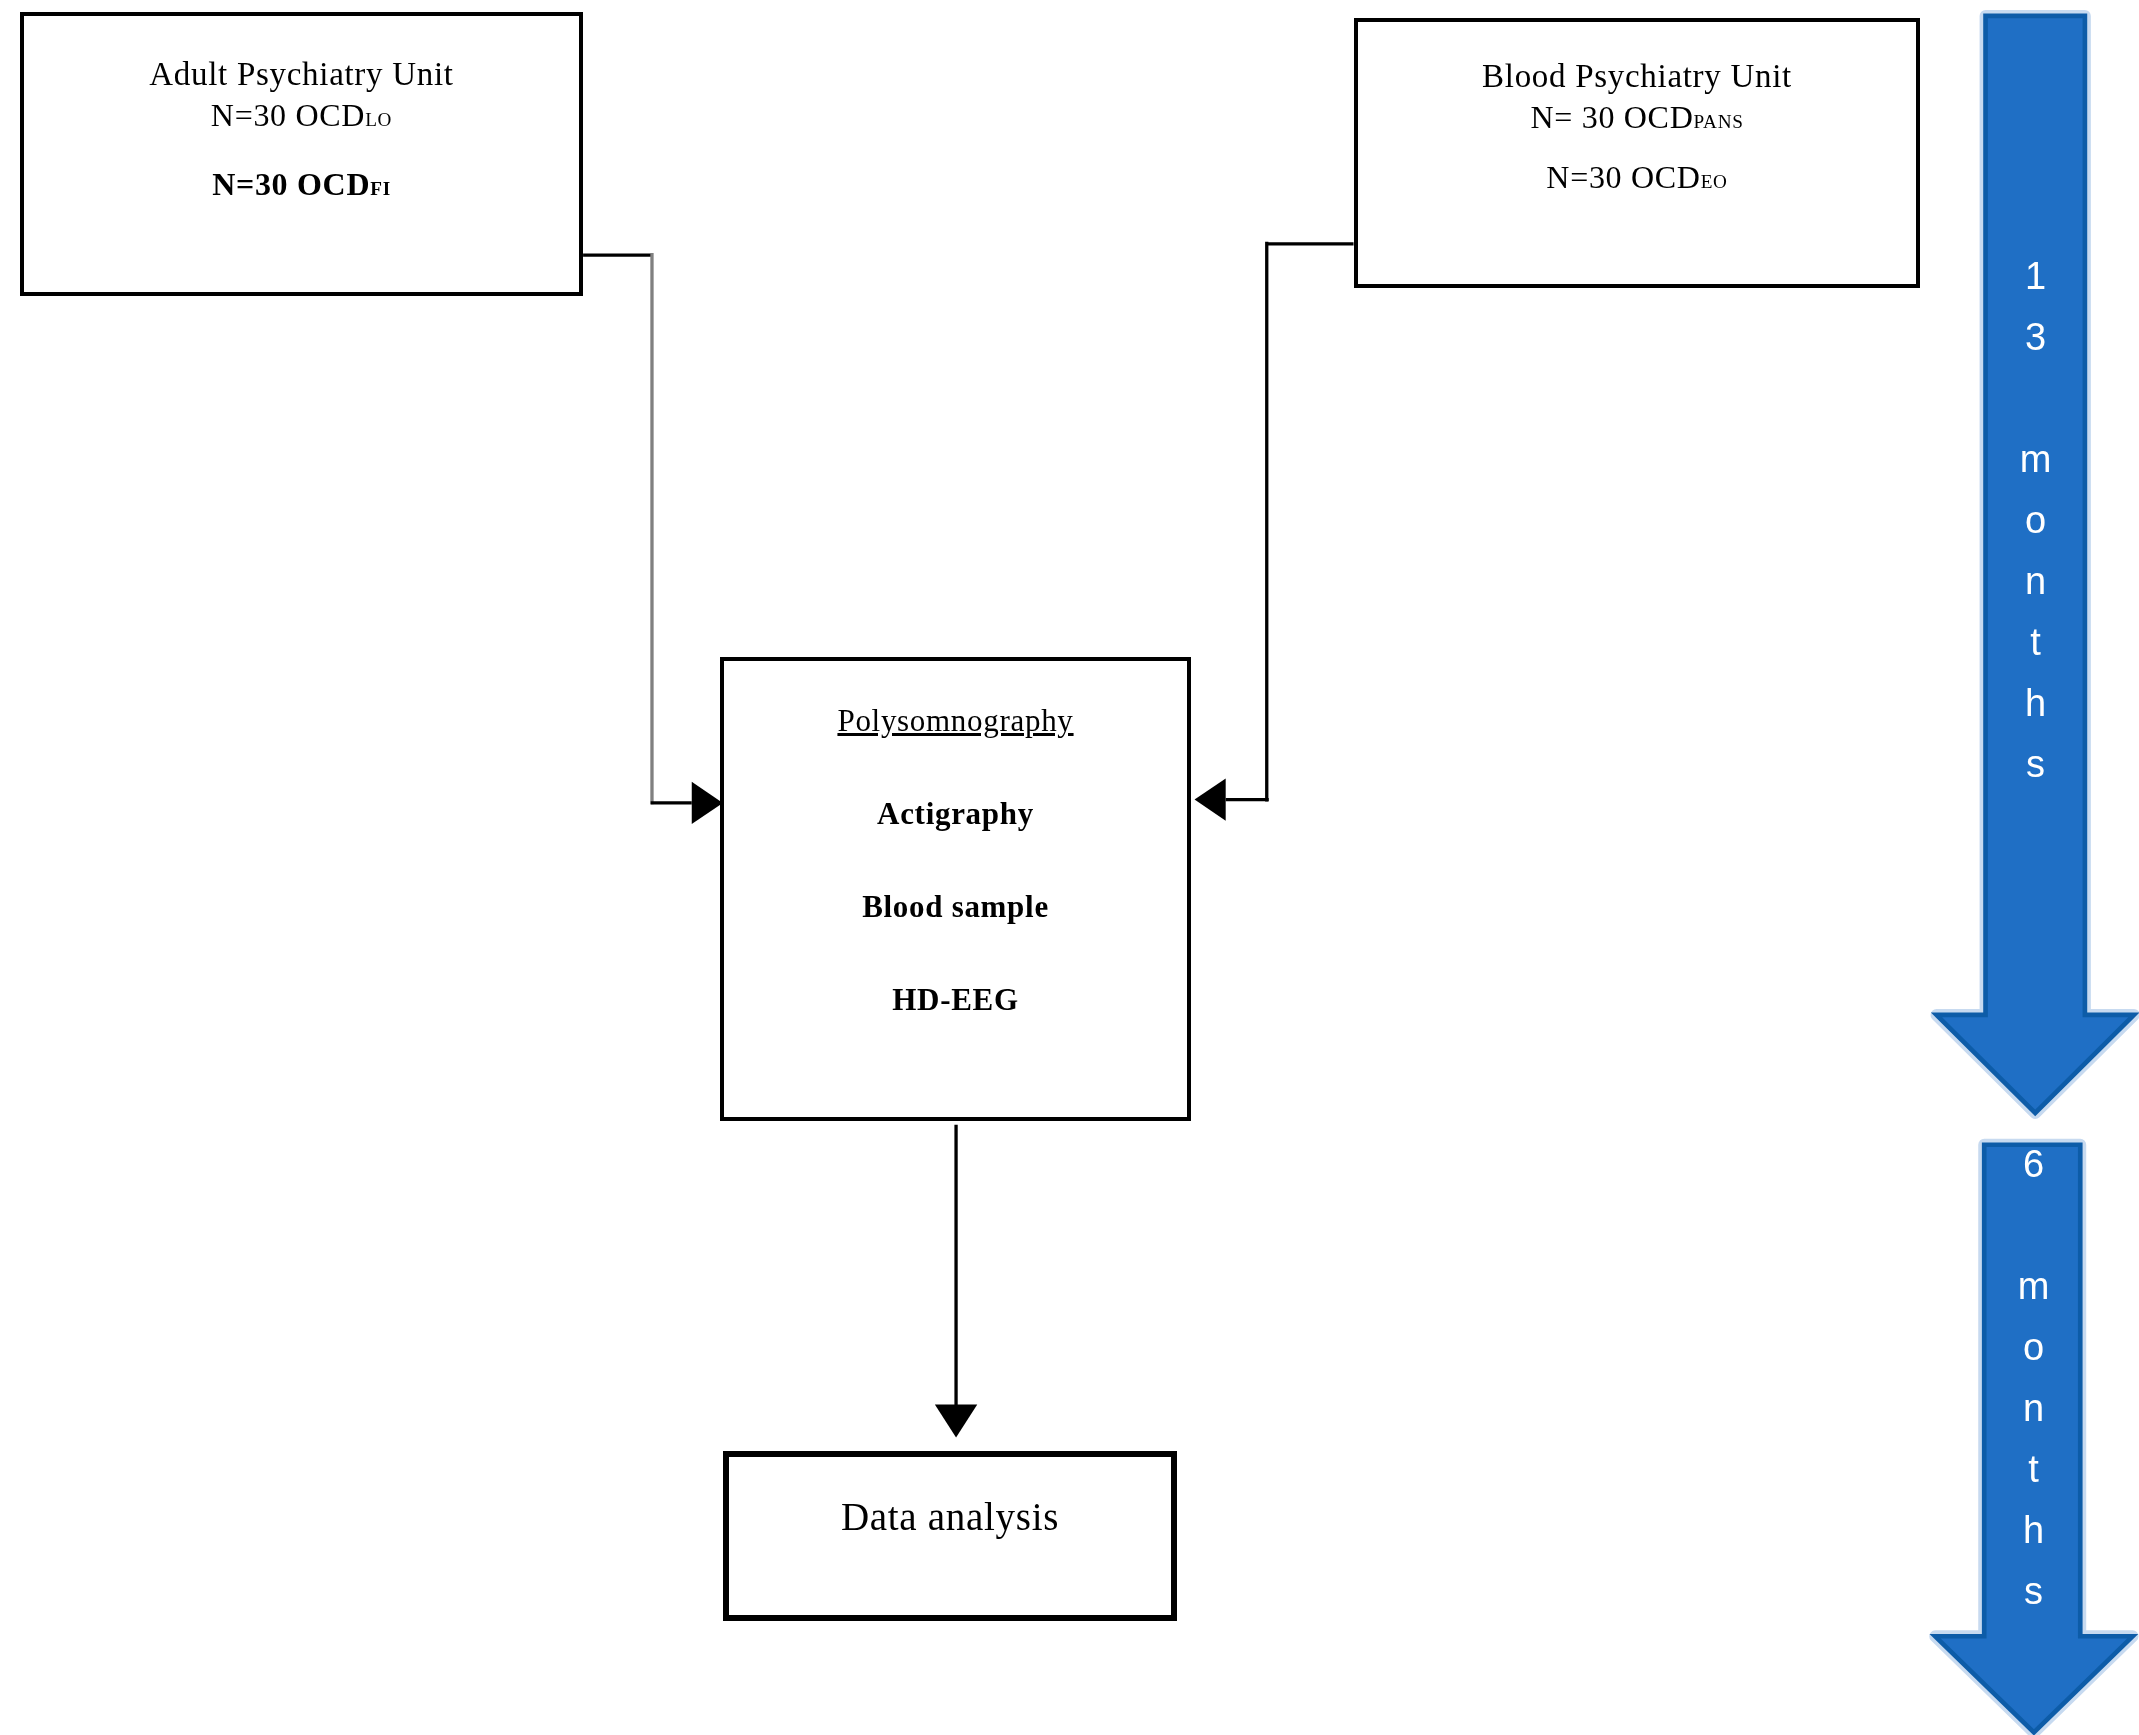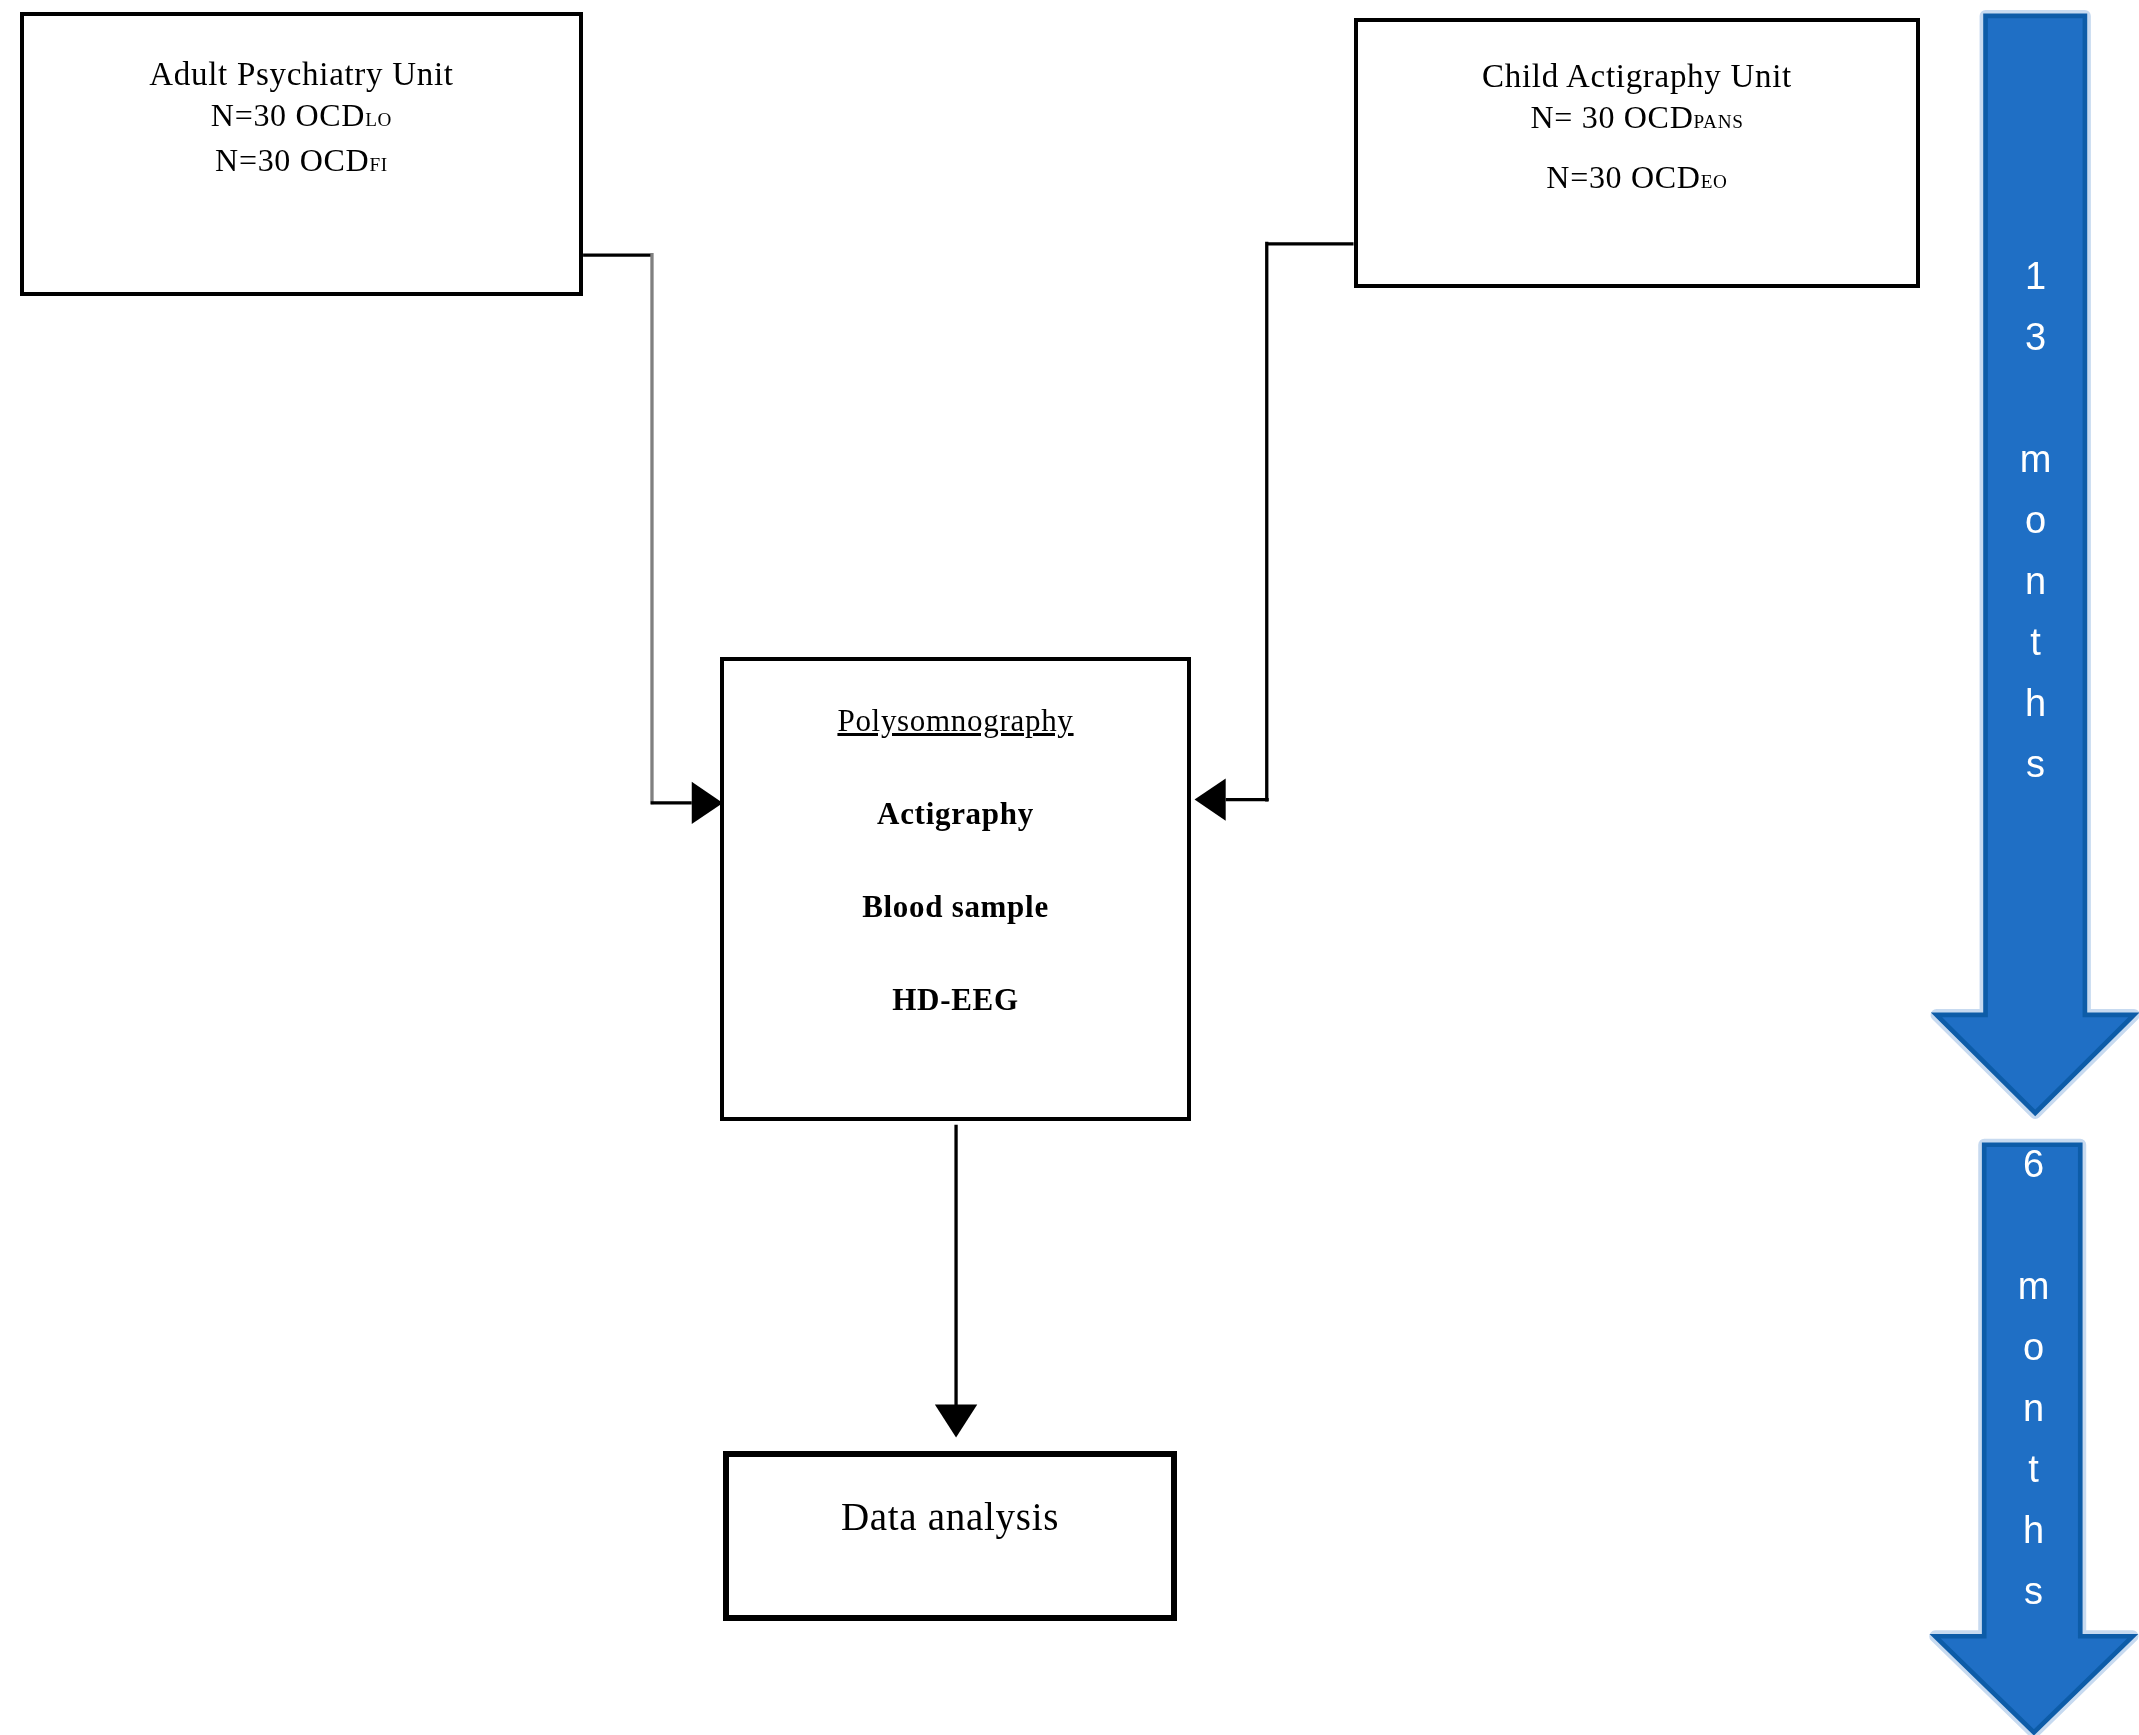--- a/index.html
+++ b/index.html
@@ -19,21 +19,21 @@
   .box{
     position:absolute; box-sizing:border-box; background:#ffffff;
     border:4.6px solid var(--box-border); text-align:center; z-index:2;
     letter-spacing:0.7px;
   }
   .box-title{font-size:33px; line-height:41px;}
   .n-line{font-size:32px; line-height:40px;}
   .n-sub{font-size:0.60em; letter-spacing:0.7px;}
   #adult-box{left:20px; top:12px; width:563px; height:284px; padding-top:38px;}
   #adult-box .n-line:first-of-type{margin-top:37px;}
-  #adult-box .n-line + .n-line{margin-top:0;}
+  #adult-box .n-line + .n-line{margin-top:24px;font-weight:bold;}
   #child-box{left:1354px; top:18px; width:566px; height:270px; padding-top:34px;}
   #child-box .n-line:first-of-type{margin-top:38px;}
   #child-box .n-line + .n-line{margin-top:14.6px;}
   #assessments-box{left:720px; top:657px; width:471px; height:464px; padding-top:33px; font-size:31px;}
   .proc-line{line-height:41px;}
   .proc-gap{margin-top:52px;font-weight:bold;}
   .proc-wrap2{margin-top:6px;text-decoration:underline;}
   #analysis-box{left:723px; top:1451px; width:454px; height:170px; border-width:6.6px; padding-top:37px; font-size:39px;}
   .vlabel{
     position:absolute; width:99px; z-index:3; text-align:center;
@@ -81,21 +81,21 @@
     </g>
   </svg>
 
   <div class="box" id="adult-box">
     <div class="box-title">Adult Psychiatry Unit</div>
     <div class="n-line"><span>N=30 OCD</span><span class="n-sub">LO</span></div>
     <div class="n-line"><span>N=30 OCD</span><span class="n-sub">FI</span></div>
   </div>
 
   <div class="box" id="child-box">
-    <div class="box-title">Child Actigraphy Unit</div>
+    <div class="box-title">Blood Psychiatry Unit</div>
     <div class="n-line"><span>N= 30 OCD</span><span class="n-sub">PANS</span></div>
     <div class="n-line"><span>N=30 OCD</span><span class="n-sub">EO</span></div>
   </div>
 
   <div class="box" id="assessments-box">
     <div class="proc-line proc-wrap2">Polysomnography</div>
     <div class="proc-line proc-gap">Actigraphy</div>
     <div class="proc-line proc-gap">Blood sample</div>
     <div class="proc-line proc-gap">HD-EEG</div>
   </div>

